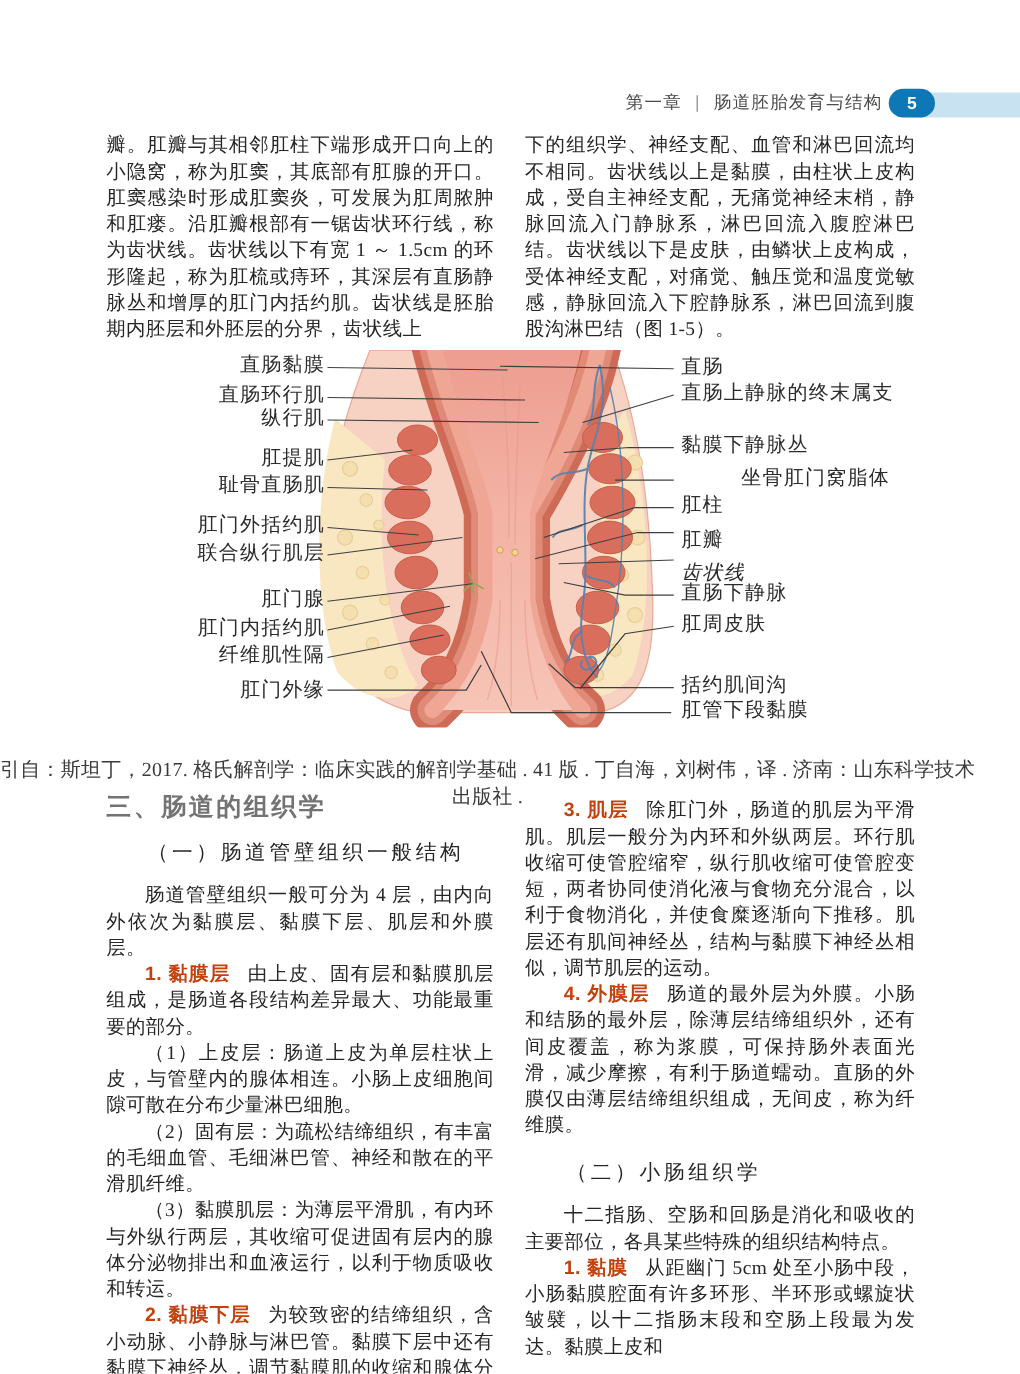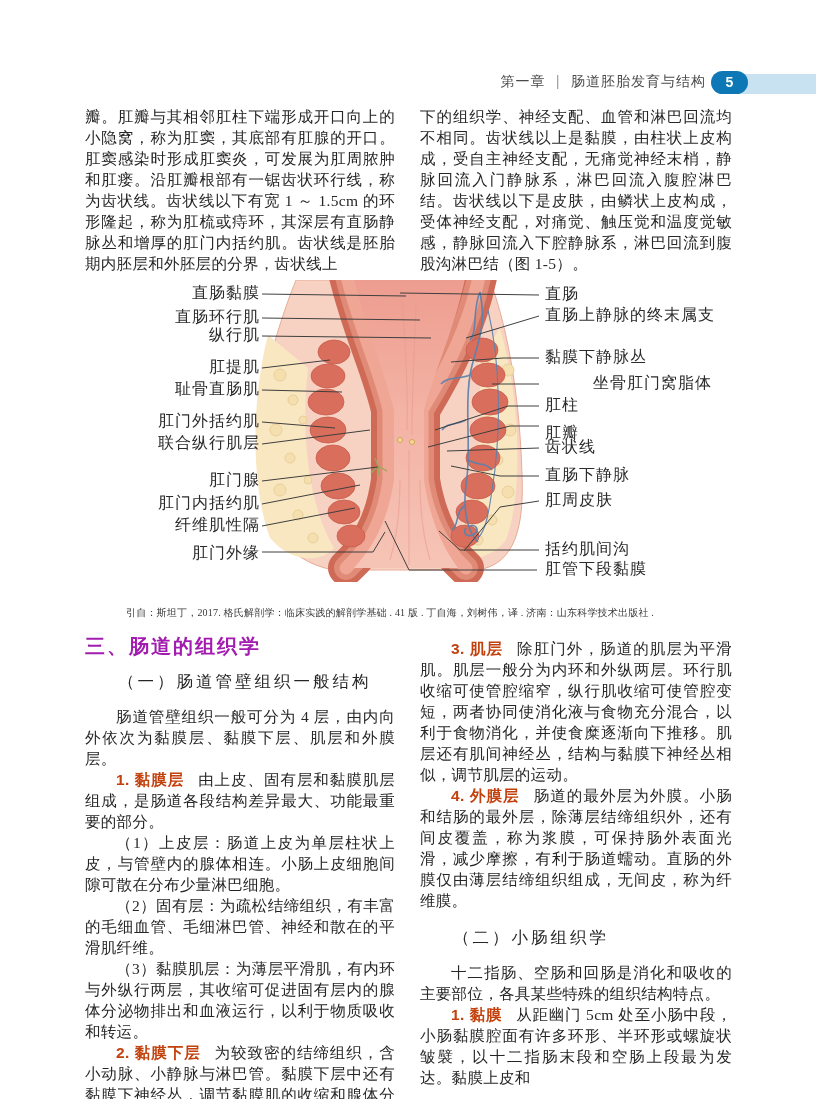--- a/index.html
+++ b/index.html
@@ -15,35 +15,35 @@
   .page-badge { position:absolute; top:71px; left:711px; width:37px; height:23px; background:#0e78b6; border-radius:12px;
                 color:#ffffff; font-family:"Liberation Sans","DejaVu Sans",sans-serif; font-size:14px; font-weight:bold;
                 text-align:center; line-height:23px; }
 
   
   .col { position:absolute; font-size:15.5px; line-height:21px; text-align:justify; letter-spacing:0.3px; }
   .col p { text-indent:2em; }
   .no-indent { text-indent:0 !important; }
   .lead { font-family:"Liberation Sans","DejaVu Sans",sans-serif; font-weight:bold; color:#c2410c; margin-right:0.9em; }
   .section-heading { font-family:"Liberation Sans","DejaVu Sans",sans-serif; font-size:20px; font-weight:bold;
-                     color:#a21caf; letter-spacing:2px; margin-bottom:14px; text-align:left; }
+                     color:#737373; letter-spacing:2px; margin-bottom:14px; text-align:left; }
   .sub-heading { font-size:16.5px; font-weight:normal; letter-spacing:3px; text-indent:2em;
                  margin:8px 0 14px 0; text-align:left; }
   .sub-heading.mid { margin-top:16px; }
 
   
   .figure-wrap { position:absolute; top:280px; left:148px; width:520px; height:302px; }
   .figure-wrap svg { position:absolute; top:0; left:0; }
   .fig-label { position:absolute; font-size:16px; line-height:14px; color:#2b2b2b; white-space:nowrap; letter-spacing:1px; }
   .fig-label.left { text-align:right; right:408px; }
   .fig-label.right { left:397px; }
 
   .fig-caption { position:absolute; top:585px; left:0; width:816px; text-align:center; font-size:14.5px; letter-spacing:1px; }
   .fig-caption .tag { color:#bf3a2b; font-weight:bold; font-family:"Liberation Sans","DejaVu Sans",sans-serif; margin-right:0.8em; }
-  .fig-citation { position:absolute; top:606px; left:0; width:780px; text-align:center; font-size:10px; color:#3a3a3a; letter-spacing:0.2px; }
+  .fig-citation { position:absolute; top:606px; left:0; width:780px; text-align:center; font-size:16px; color:#3a3a3a; letter-spacing:0.2px; }
 </style>
 </head>
 <body>
 
 <div class="page">
 
   <div class="header-bar"></div>
   <div class="header-text">
     <span>第一章</span><span class="divider">|</span><span>肠道胚胎发育与结构</span>
   </div>
@@ -186,21 +186,21 @@
     <div class="fig-label left" style="top:216px;">肛门内括约肌</div>
     <div class="fig-label left" style="top:238px;">纤维肌性隔</div>
     <div class="fig-label left" style="top:266px;">肛门外缘</div>
 
     <div class="fig-label right" style="top:7px;">直肠</div>
     <div class="fig-label right" style="top:28px;">直肠上静脉的终末属支</div>
     <div class="fig-label right" style="top:70px;">黏膜下静脉丛</div>
     <div class="fig-label right" style="top:96px;margin-left:48px;">坐骨肛门窝脂体</div>
     <div class="fig-label right" style="top:118px;">肛柱</div>
     <div class="fig-label right" style="top:146px;">肛瓣</div>
-    <div class="fig-label right" style="top:160px;">齿状线</div>
+    <div class="fig-label right" style="top:172px;font-style:italic;">齿状线</div>
     <div class="fig-label right" style="top:188px;">直肠下静脉</div>
     <div class="fig-label right" style="top:213px;">肛周皮肤</div>
     <div class="fig-label right" style="top:262px;">括约肌间沟</div>
     <div class="fig-label right" style="top:282px;">肛管下段黏膜</div>
   </div>
 
   <div class="fig-citation">引自：斯坦丁，2017. 格氏解剖学：临床实践的解剖学基础 . 41 版 . 丁自海，刘树伟，译 . 济南：山东科学技术出版社 .</div>
 
   <div class="col" id="col-left-lower" style="top:636px; left:85px; width:310px;">
     <h2 class="section-heading">三、肠道的组织学</h2>

